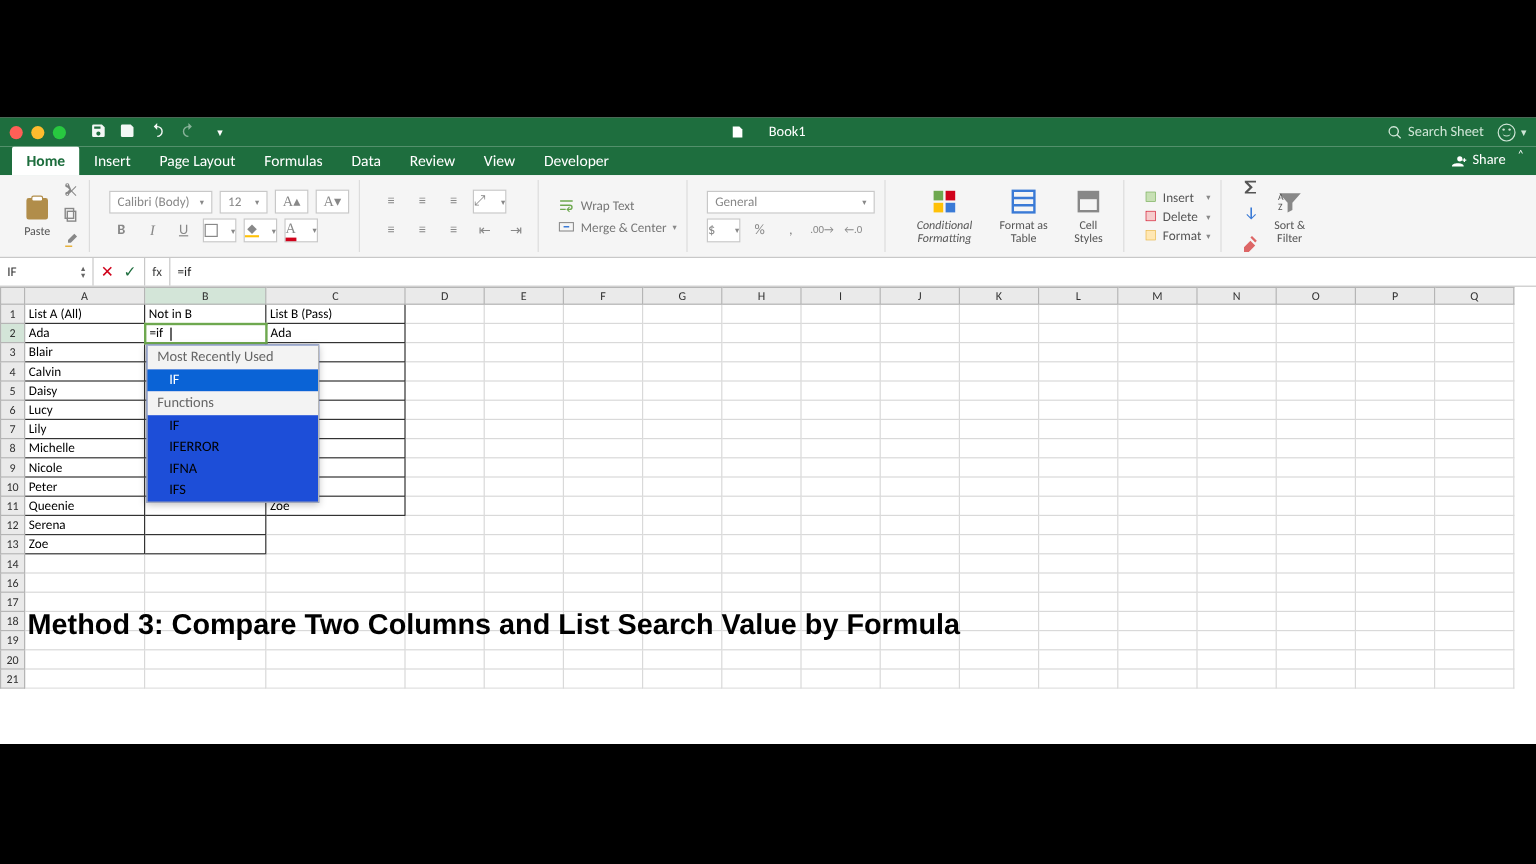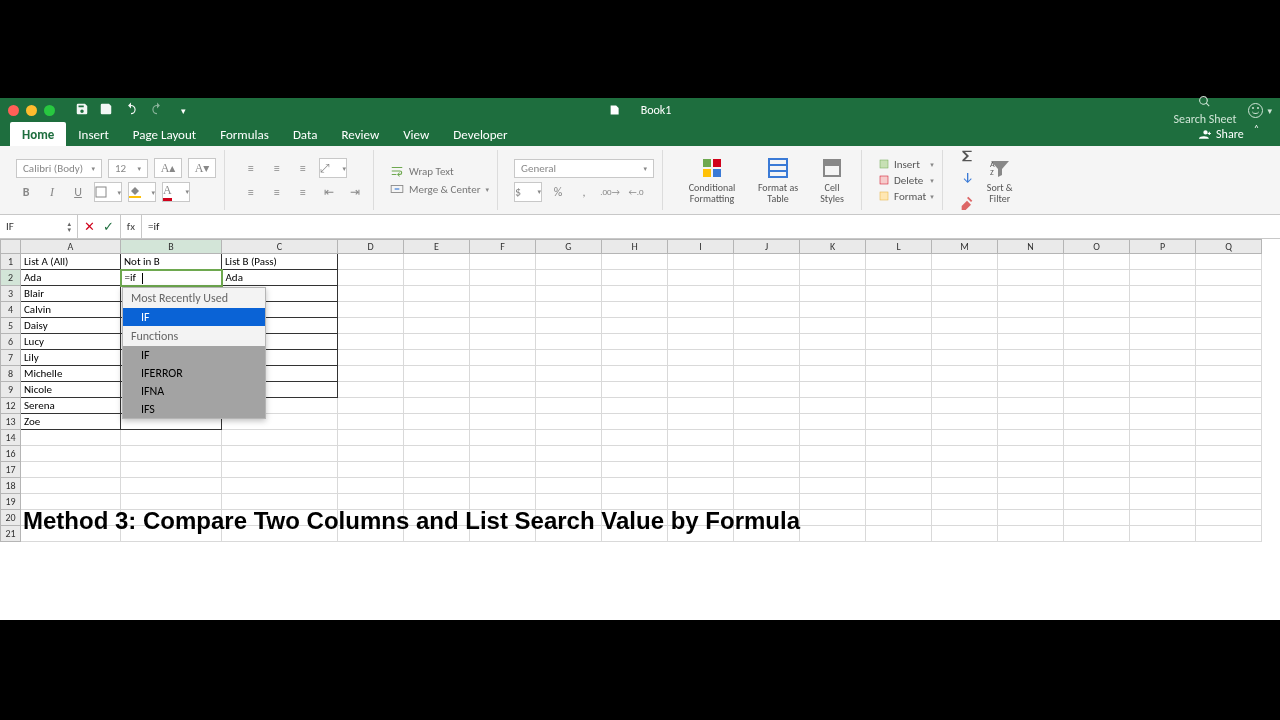--- a/index.html
+++ b/index.html
@@ -10,32 +10,32 @@
   .titlebar { background: #1e6e3e; height: 24px; display: flex; align-items: center; padding: 0 8px; color: #fff; position: relative; }
   .traffic { display: flex; gap: 7px; align-items: center; }
   .dot { width: 11px; height: 11px; border-radius: 50%; }
   .dot.red { background: #ff5f57; }
   .dot.yellow { background: #febc2e; }
   .dot.green { background: #28c840; }
   .qat { display: flex; gap: 10px; margin-left: 20px; align-items: center; color: #fff; }
   .qat-icon svg { fill: #fff; opacity: .95; }
   .doc-title { position: absolute; left: 50%; transform: translateX(-50%); font-size: 12px; display: flex; align-items: center; gap: 20px; }
   .doc-title svg { width: 12px; height: 12px; fill: #fff; }
-  .search-box { margin-left: auto; display: flex; align-items: center; gap: 4px; color: #cfe5d6; font-size: 12px; flex-direction: column; }
+  .search-box { margin-left: auto; display: flex; align-items: center; gap: 4px; color: #cfe5d6; font-size: 12px; }
   .search-box svg { width: 13px; height: 13px; fill: #cfe5d6; }
   .smiley { margin-left: 12px; width: 15px; height: 15px; border: 1.5px solid #cfe5d6; border-radius: 50%; position: relative; }
   .smiley::before { content: ""; position: absolute; width: 2px; height: 2px; background: #cfe5d6; top: 3px; left: 3px; border-radius: 50%; box-shadow: 5px 0 #cfe5d6; }
   .smiley::after { content: ""; position: absolute; width: 7px; height: 3px; border-bottom: 1.5px solid #cfe5d6; border-radius: 0 0 7px 7px; top: 6px; left: 2.5px; }
   .title-chev { margin-left: 4px; color: #cfe5d6; font-size: 9px; }
 
   
   .tabs { background: #1e6e3e; height: 24px; display: flex; align-items: stretch; padding-left: 10px; }
   .tab { padding: 0 12px; display: flex; align-items: center; color: #fff; font-size: 13px; cursor: pointer; }
   .tab.active { background: #fff; color: #1e6e3e; font-weight: 600; border-radius: 2px 2px 0 0;}
-  .tab-right { margin-left: auto; display: flex; gap: 10px; padding-right: 21px; }
+  .tab-right { margin-left: auto; display: flex; gap: 10px; padding-right: 10px; }
   .share { color: #fff; font-size: 12px; display: flex; align-items: center; gap: 4px; }
   .share svg { width: 13px; height: 13px; fill: #fff; }
   .tab-chev { color: #fff; font-size: 10px; }
 
   
   .ribbon { background: #f5f5f5; border-bottom: 1px solid #c8c8c8; height: 69px; display: flex; align-items: center; padding: 0 8px; gap: 8px; color: #999; }
   .ribbon .group { display: flex; align-items: center; border-right: 1px solid #dcdcdc; padding: 0 8px; height: 60px; gap: 4px; }
   .paste-group { flex-direction: column; justify-content: center; gap: 2px; }
   .paste-icon { width: 24px; height: 28px; }
   .paste-label { font-size: 10px; color: #555; }
@@ -85,21 +85,21 @@
   .rowhead.sel { background: #d3e5d8; }
   td.cell { border: 1px solid #d9d9d9; height: 16px; font-size: 11px; padding: 0 3px; overflow: hidden; white-space: nowrap; }
   td.bordered-data { border: 1px solid #333; }
 
   td.editing { background: #fff; border: 2px solid #6ea84f; }
   .caret { display: inline-block; width: 1px; height: 11px; background: #000; vertical-align: middle; margin-left: 6px; }
 
   .overlay-big { position: absolute; left: 23px; top: 268px; font-family: Arial, sans-serif; font-size: 24px; font-weight: 700; color: #000; pointer-events: none; }
 
   
-  .ac-popup { position: absolute; left: 122px; top: 48px; width: 144px; background: #a3a3a3; border: 1px solid #b5b5b5; box-shadow: 0 2px 6px rgba(0,0,0,.25); font-size: 12px; z-index: 5; }
+  .ac-popup { position: absolute; left: 122px; top: 48px; width: 144px; background: #1d4ed8; border: 1px solid #b5b5b5; box-shadow: 0 2px 6px rgba(0,0,0,.25); font-size: 12px; z-index: 5; }
   .ac-header { padding: 3px 8px; color: #666; background: #f3f3f3; }
   .ac-item { padding: 2px 8px 2px 18px; cursor: pointer; }
   .ac-item.hl { background: #0a63d6; color: #fff; }
 </style>
 </head>
 <body>
 
 <div class="app">
 
   <div class="titlebar">
@@ -153,20 +153,42 @@
         <svg viewBox="0 0 24 24">
             <path d="M12 12a4 4 0 1 0-4-4 4 4 0 0 0 4 4zm6 8v-1c0-2.67-5.33-4-8-4H8c-2.67 0-8 1.33-8 4v1h18zM22 9h-2V7h-2v2h-2v2h2v2h2v-2h2z"></path>
           </svg>
         <span>Share</span>
       </span>
       <span class="tab-chev">˄</span>
     </div>
   </div>
 
   <div class="ribbon">
+    <div class="group" style="gap:6px;">
+      <div class="paste-group big-btn">
+        <svg viewBox="0 0 24 24" class="paste-icon">
+            <path fill="#b18d4a" d="M15 2H9a2 2 0 0 0-2 2H5a2 2 0 0 0-2 2v14a2 2 0 0 0 2 2h14a2 2 0 0 0 2-2V6a2 2 0 0 0-2-2h-2a2 2 0 0 0-2-2z"></path>
+            <rect x="8" y="3" width="8" height="3" rx="1" fill="#fff"></rect>
+          </svg>
+        <span class="paste-label">Paste</span>
+      </div>
+      <div class="clip-side">
+        <span><svg viewBox="0 0 24 24">
+              <path d="M10 6a3 3 0 1 0-3 3l3 3-3 3a3 3 0 1 0 3 3l3-3 6 6 1-1-6-6 6-6-1-1-6 6zM6 5a1 1 0 1 1 1 1 1 1 0 0 1-1-1zm0 14a1 1 0 1 1 1 1 1 1 0 0 1-1-1z"></path>
+            </svg></span>
+        <span><svg viewBox="0 0 24 24">
+              <rect x="7" y="7" width="12" height="14" fill="none" stroke="#888" stroke-width="2"></rect>
+              <rect x="4" y="3" width="12" height="14" fill="none" stroke="#888" stroke-width="2"></rect>
+            </svg></span>
+        <span><svg viewBox="0 0 24 24">
+              <path d="M17 3l4 4-9 9H8v-4z"></path>
+              <path fill="#e7b13a" d="M4 20h10v2H4z"></path>
+            </svg></span>
+      </div>
+    </div>
 
     <div class="group">
       <div class="ribbon-col">
         <div class="ribbon-row">
           <div class="font-ctl">
               <span>Calibri (Body)</span>
               <span class="dd-arrow">▾</span>
             </div>
           <div class="size-ctl">
               <span>12</span>
@@ -254,21 +276,21 @@
     </div>
 
     <div class="group" style="gap:8px;">
       <div class="big-btn">
         <svg viewBox="0 0 24 24">
             <rect x="3" y="3" width="8" height="8" fill="#6ea84f"></rect>
             <rect x="13" y="3" width="8" height="8" fill="#d0021b"></rect>
             <rect x="3" y="13" width="8" height="8" fill="#ffc107"></rect>
             <rect x="13" y="13" width="8" height="8" fill="#3a7ad6"></rect>
           </svg>
-        <span style="width:60px;">Conditional Formatting</span>
+        <span style="width:60px;font-style:italic;">Conditional Formatting</span>
       </div>
       <div class="big-btn">
         <svg viewBox="0 0 24 24">
             <rect x="3" y="3" width="18" height="18" fill="none" stroke="#3a7ad6" stroke-width="2"></rect>
             <line x1="3" y1="9" x2="21" y2="9" stroke="#3a7ad6" stroke-width="2"></line>
             <line x1="3" y1="15" x2="21" y2="15" stroke="#3a7ad6" stroke-width="2"></line>
           </svg>
         <span style="width:44px;">Format as Table</span>
       </div>
       <div class="big-btn">
@@ -542,20 +564,60 @@
             <td class="cell"></td>
             <td class="cell"></td>
             <td class="cell"></td>
             <td class="cell"></td>
             <td class="cell"></td>
             <td class="cell"></td>
             <td class="cell"></td>
             <td class="cell"></td>
           </tr>
           <tr>
+            <td class="rowhead">10</td>
+            <td class="cell bordered-data">Peter</td>
+            <td class="cell bordered-data"></td>
+            <td class="cell bordered-data"></td>
+            <td class="cell"></td>
+            <td class="cell"></td>
+            <td class="cell"></td>
+            <td class="cell"></td>
+            <td class="cell"></td>
+            <td class="cell"></td>
+            <td class="cell"></td>
+            <td class="cell"></td>
+            <td class="cell"></td>
+            <td class="cell"></td>
+            <td class="cell"></td>
+            <td class="cell"></td>
+            <td class="cell"></td>
+            <td class="cell"></td>
+          </tr>
+          <tr>
+            <td class="rowhead">11</td>
+            <td class="cell bordered-data">Queenie</td>
+            <td class="cell bordered-data"></td>
+            <td class="cell bordered-data">Zoe</td>
+            <td class="cell"></td>
+            <td class="cell"></td>
+            <td class="cell"></td>
+            <td class="cell"></td>
+            <td class="cell"></td>
+            <td class="cell"></td>
+            <td class="cell"></td>
+            <td class="cell"></td>
+            <td class="cell"></td>
+            <td class="cell"></td>
+            <td class="cell"></td>
+            <td class="cell"></td>
+            <td class="cell"></td>
+            <td class="cell"></td>
+          </tr>
+          <tr>
             <td class="rowhead">12</td>
             <td class="cell bordered-data">Serena</td>
             <td class="cell bordered-data"></td>
             <td class="cell"></td>
             <td class="cell"></td>
             <td class="cell"></td>
             <td class="cell"></td>
             <td class="cell"></td>
             <td class="cell"></td>
             <td class="cell"></td>

